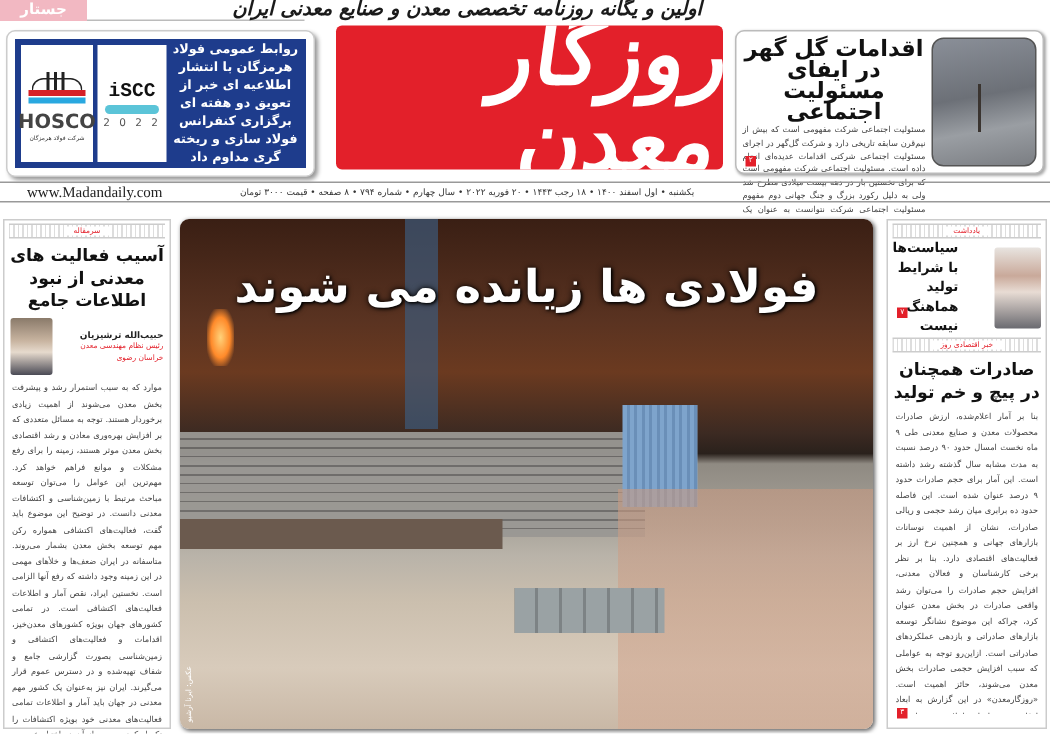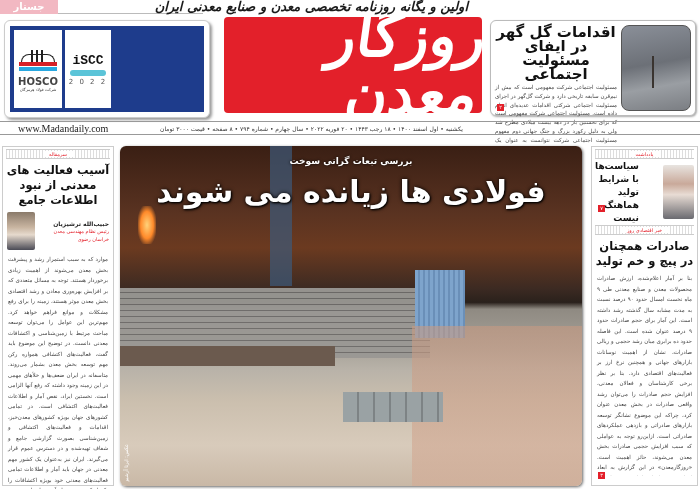--- a/index.html
+++ b/index.html
@@ -11,21 +11,21 @@
     .corner-line { position: absolute; left: 58px; top: 13px; width: 145px; height: 1px; background: #bbb; }
 
     .ad-box { position: absolute; left: 4px; top: 20px; width: 206px; height: 98px; background: #fff; border: 1px solid #ccc; border-radius: 6px; box-shadow: 2px 2px 3px #999; padding: 5px; }
     .ad-inner { width: 100%; height: 100%; background: #1e3c8c; display: flex; direction: ltr; padding: 4px; gap: 3px; }
     .logo-hosco { width: 48px; height: 100%; background: #fff; display: flex; flex-direction: column; align-items: center; justify-content: center; padding: 2px; }
     .logo-hosco .plant { width: 38px; height: 28px; position: relative; }
     .logo-hosco .plant .chim { position: absolute; bottom: 12px; width: 2px; height: 12px; background: #222; }
     .logo-hosco .plant .band1 { position: absolute; left: 0; right: 0; bottom: 8px; height: 4px; background: #d62027; }
     .logo-hosco .plant .band2 { position: absolute; left: 0; right: 0; bottom: 3px; height: 4px; background: #29a8e0; }
     .logo-hosco .plant .roof { position: absolute; left: 2px; right: 2px; bottom: 12px; height: 8px; border: 1px solid #222; border-bottom: none; border-radius: 8px 8px 0 0; }
-    .logo-hosco .name { font-size: 10px; font-weight: bold; color: #444; margin-top: 2px; }
+    .logo-hosco .name { font-size: 13px; font-weight: bold; color: #444; margin-top: 2px; }
     .logo-hosco .sub { font-size: 4px; color: #333; direction: rtl; }
     .logo-iscc { width: 46px; height: 100%; background: #fff; display: flex; flex-direction: column; align-items: center; justify-content: center; }
     .logo-iscc .mark { font-size: 13px; font-weight: bold; color: #111; font-family: Liberation Mono, monospace; }
     .logo-iscc .wave { width: 36px; height: 6px; background: #5bc4d8; border-radius: 3px; margin: 2px 0; }
     .logo-iscc .year { font-size: 7px; letter-spacing: 2px; color: #555; }
     .ad-text { flex: 1; color: #fff; font-size: 8.5px; line-height: 12px; direction: rtl; text-align: center; display: flex; align-items: center; justify-content: center; font-weight: bold; }
 
     .masthead { position: absolute; left: 224px; top: 17px; width: 258px; height: 96px; background: #e3202a; border-radius: 4px; display: flex; align-items: center; justify-content: center; overflow: hidden; }
     .masthead .title { color: #fff; font-family: "DejaVu Serif", serif; font-size: 58px; font-weight: bold; direction: rtl; letter-spacing: -2px; transform: skewX(-8deg); line-height: 1; }
 
@@ -94,20 +94,21 @@
         <div class="band2"></div>
       </div>
       <div class="name">HOSCO</div>
       <div class="sub">شرکت فولاد هرمزگان</div>
     </div>
     <div class="logo-iscc">
       <div class="mark">iSCC</div>
       <div class="wave"></div>
       <div class="year">2 0 2 2</div>
     </div>
+    <div class="ad-text">روابط عمومی فولاد هرمزگان با انتشار اطلاعیه ای خبر از تعویق دو هفته ای برگزاری کنفرانس فولاد سازی و ریخته گری مداوم داد</div>
   </div>
 </div>
 
 <div class="masthead">
   <div class="title">روزگار معدن</div>
 </div>
 
 <div class="teaser">
   <div class="teaser-photo"></div>
   <div class="teaser-body">
@@ -139,21 +140,20 @@
 </div>
 
 <div class="hero">
   <div class="glow"></div>
   <div class="pillar"></div>
   <div class="stack"></div>
   <div class="stack2"></div>
   <div class="container"></div>
   <div class="floor"></div>
   <div class="bricks"></div>
-  <div class="kicker">بررسی تبعات گرانی سوخت</div>
   <div class="headline">فولادی ها زیانده می شوند</div>
   <div class="credit">عکس: ایرنا آرشیو</div>
 </div>
 
 <div class="col-right">
   <div class="section-bar">
       <span>یادداشت</span>
     </div>
   <div class="opinion">
     <div class="opinion-photo"></div>

